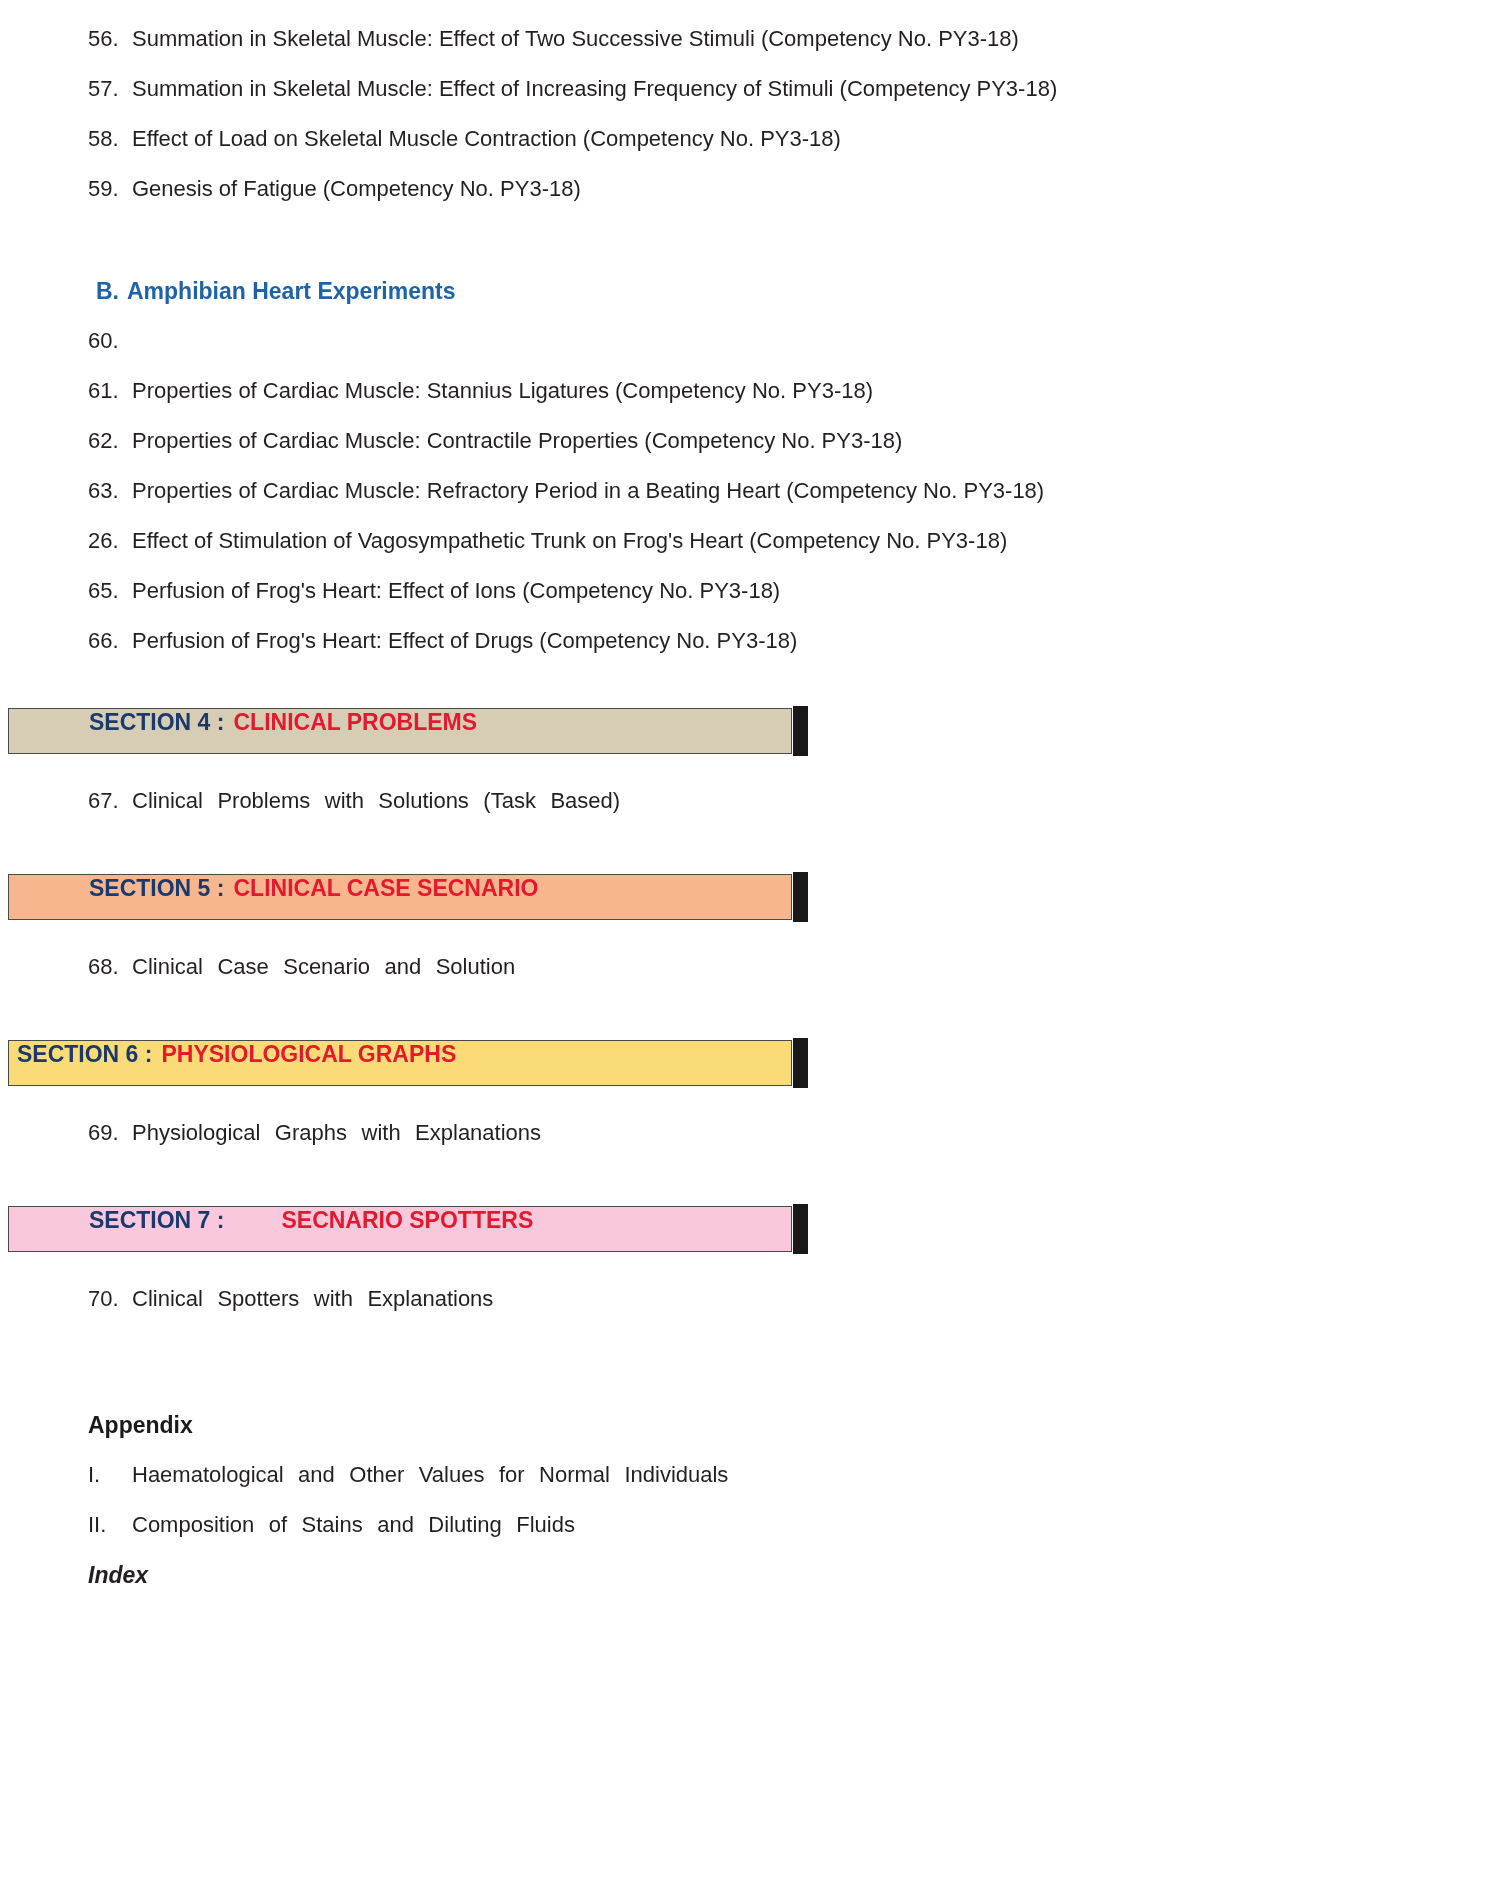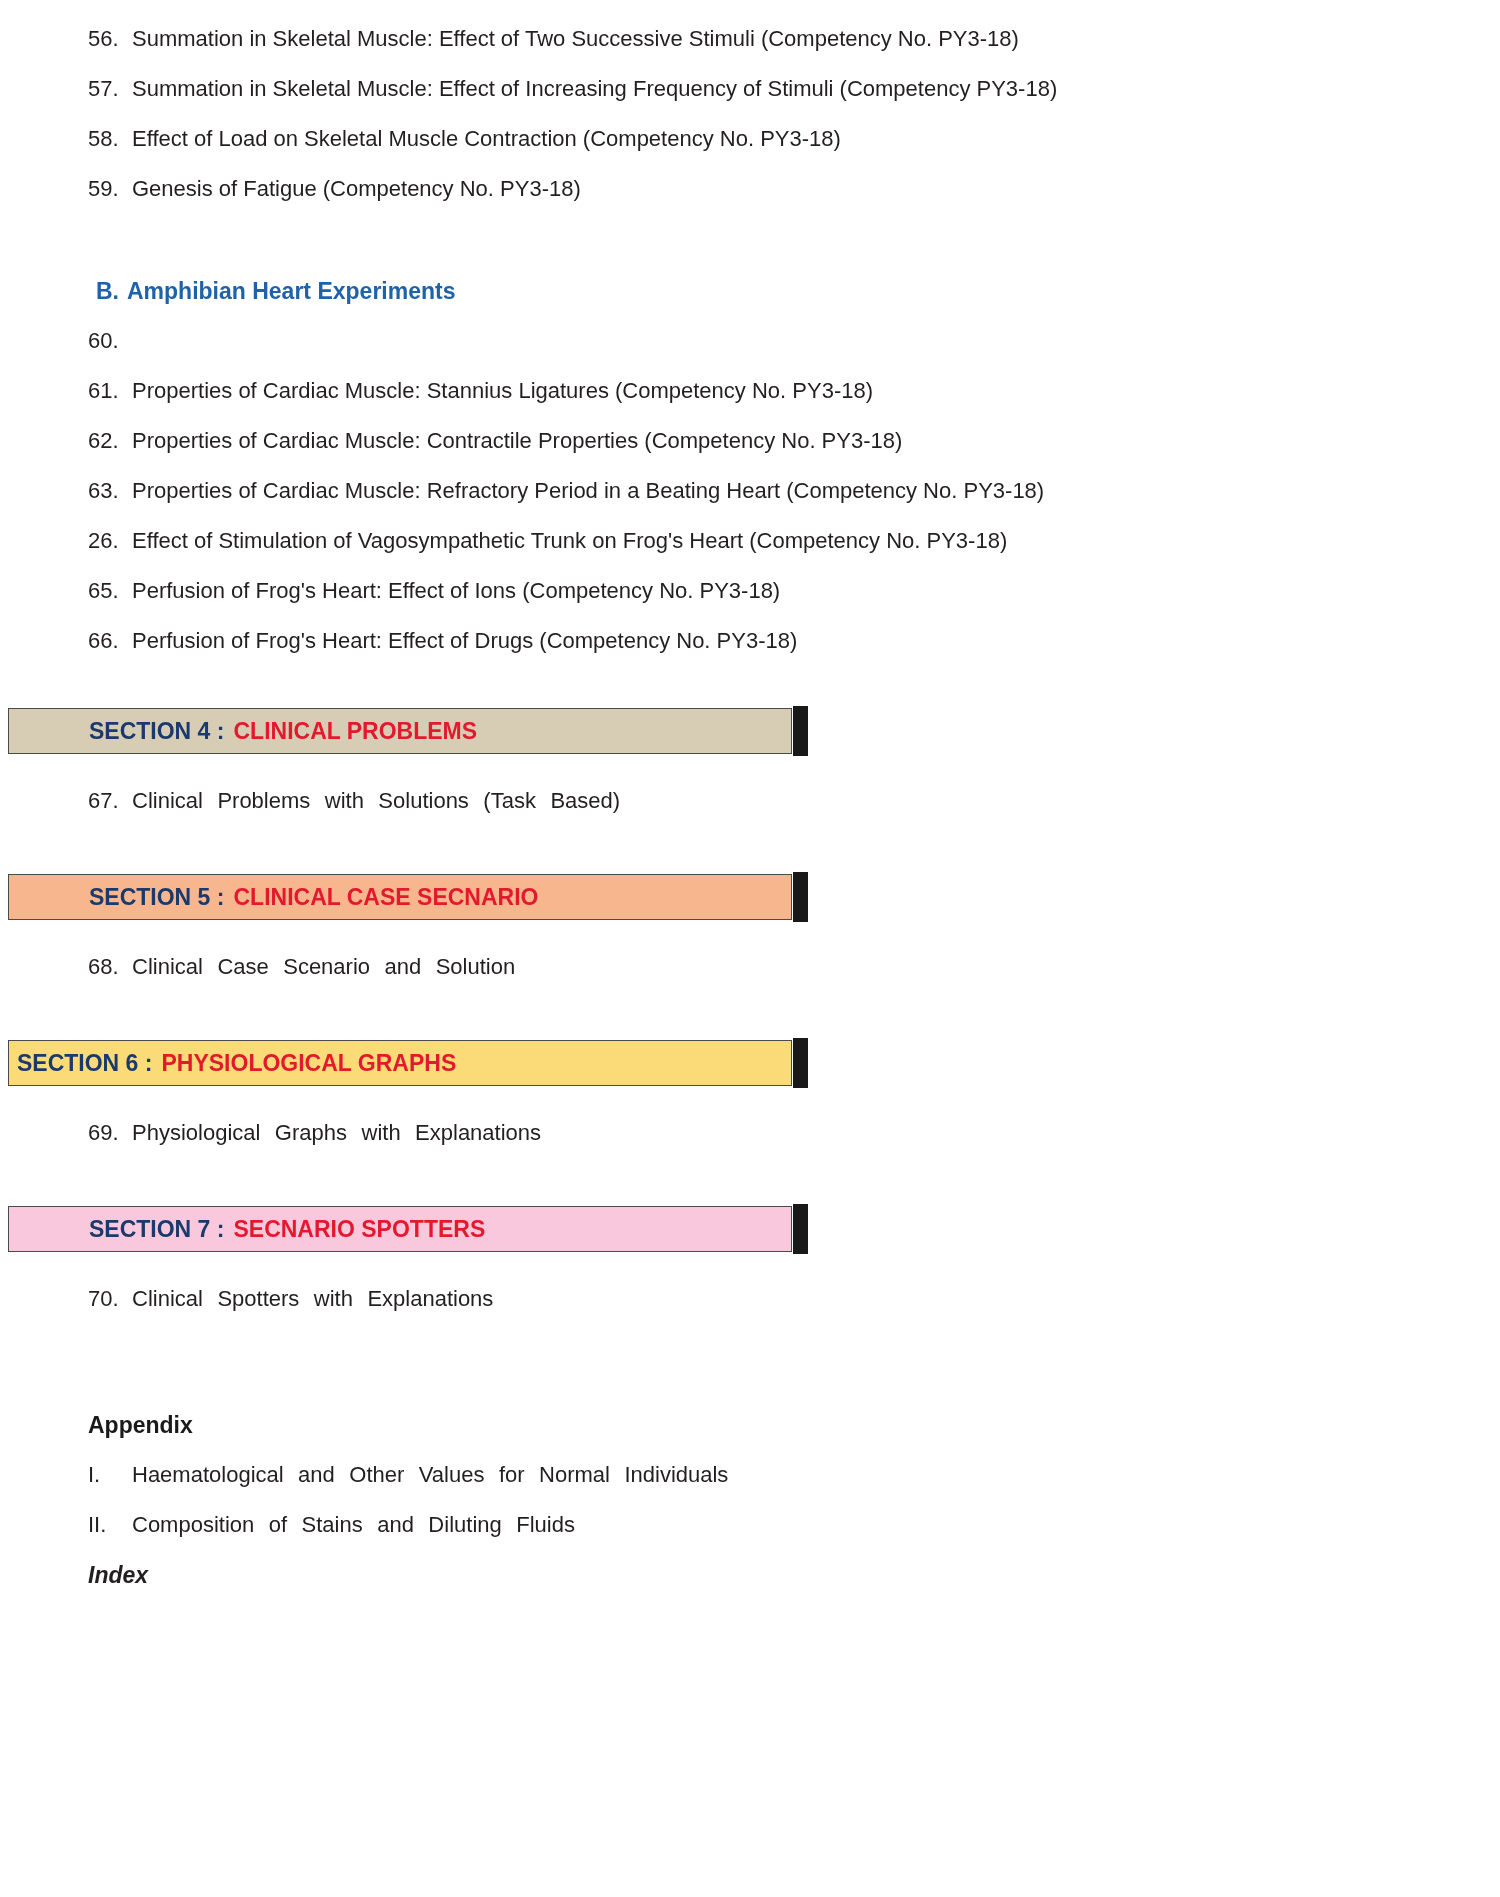--- a/index.html
+++ b/index.html
@@ -36,39 +36,38 @@
   .heading-b .prefix { margin-right: 8px; }
 
   .banner {
     position: relative;
     margin-left: 8px;
     width: 784px;
     height: 46px;
     box-sizing: border-box;
     border: 1px solid #4a4a4a;
     display: flex;
-    align-items: center;
     padding-left: 80px;
     font-weight: bold;
     font-size: 23px;
   }
   .banner .sec-label { color: #1b3a6b; }
   .banner .sec-title { color: #e3192d; margin-left: 9px; }
   .banner-tab {
     position: absolute;
     right: -17px;
     top: -3px;
     width: 15px;
     height: calc(100% + 6px);
     background: #191919;
   }
   .banner-s4 { background: #d7cdb5; margin-top: 42px; }
   .banner-s5 { background: #f7b68e; margin-top: 48px; }
   .banner-s6 { background: #fbdb78; margin-top: 48px; padding-left: 8px; }
-  .banner-s7 { background: #f9c8dc; margin-top: 48px; }
+  .banner-s7 { background: #f9c8dc; margin-top: 48px; gap: 48px; }
   .after-banner { margin-top: 22px; }
 
   .appendix-heading {
     padding-left: 88px;
     line-height: 50px;
     margin-top: 76px;
     font-weight: bold;
     font-size: 23px;
     color: #1a1a1a;
   }

